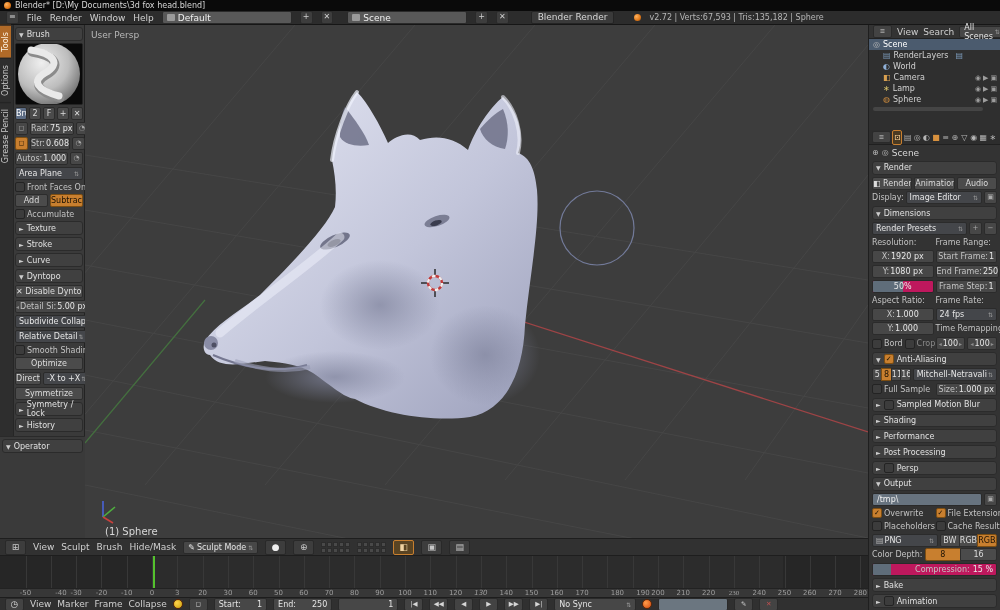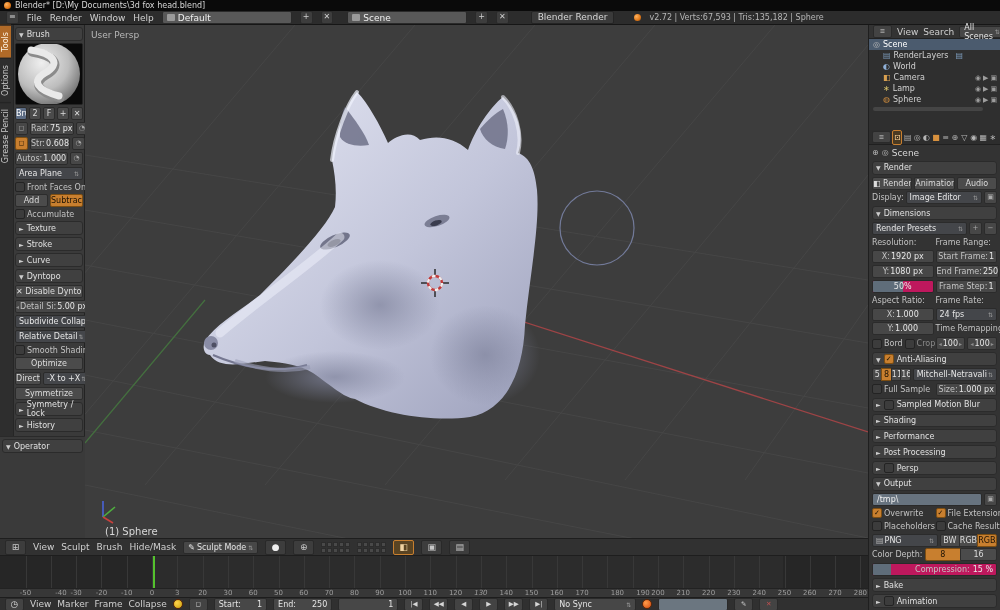--- a/index.html
+++ b/index.html
@@ -479,21 +479,21 @@
       <span class="tick" style="left: 480.9px; font-style: italic;">130</span>
       <span class="tick" style="left: 506.2px;">140</span>
       <span class="tick" style="left: 531.5px;">150</span>
       <span class="tick" style="left: 556.8px;">160</span>
       <span class="tick" style="left: 582.1px;">170</span>
       <span class="tick" style="left: 607.4px; margin-left: 10px;">180</span>
       <span class="tick" style="left: 611px; margin-left: 32px;">190</span>
       <span class="tick" style="left: 658px;">200</span>
       <span class="tick" style="left: 683.3px;">210</span>
       <span class="tick" style="left: 708.6px;">220</span>
-      <span class="tick" style="left: 733.9px;">230</span>
+      <span class="tick" style="left: 733.9px; font-family: Liberation Serif, serif;">230</span>
       <span class="tick" style="left: 759.2px;">240</span>
       <span class="tick" style="left: 784.5px;">250</span>
       <span class="tick" style="left: 809.8px;">260</span>
       <span class="tick" style="left: 835.1px;">270</span>
       <span class="tick" style="left: 860.4px;">280</span>
     </div>
   <div id="tl-header">
     <span class="pbtn" style="font-size:9px">◷</span>
     <span class="menu">View</span>
     <span class="menu">Marker</span>

